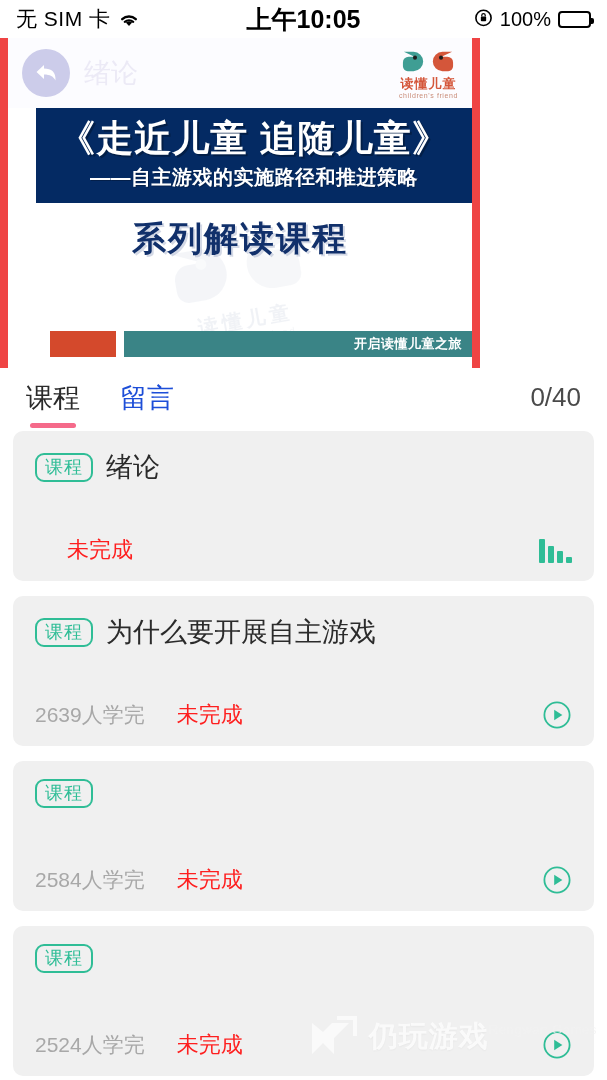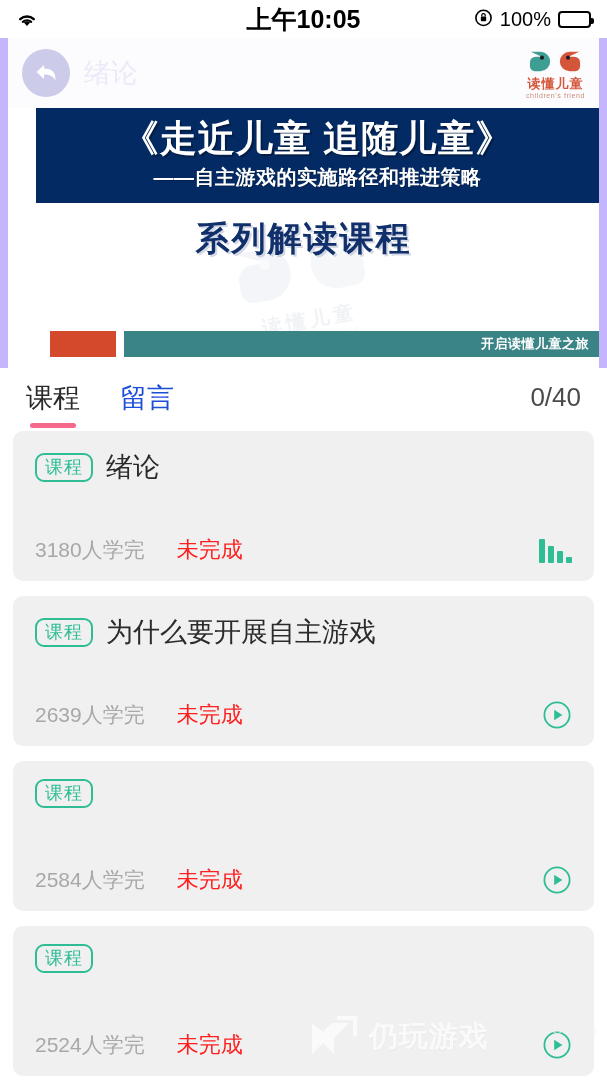--- a/index.html
+++ b/index.html
@@ -34,22 +34,22 @@
     position:relative; padding:1.5px;
   }
   .battery::after {
     content:""; position:absolute; right:-5px; top:5px;
     width:3px; height:6px; background:#000; border-radius:0 2px 2px 0;
   }
   .battery-fill { height:100%; background:#000; border-radius:1.5px; }
 
   
   .video-area {
-    position:relative; width:607px; height:330px;
-    background:#c4b5fd; overflow:hidden;
+    position:relative; width:480px; height:330px;
+    background:#ef4444; overflow:hidden;
   }
   .video-inner {
     position:absolute; left:8px; right:8px; top:0; bottom:0;
     background:#ffffff;
   }
   .vid-header {
     position:relative; height:70px; background:#fcfcff;
     display:flex; align-items:center; padding:0 14px;
   }
   .back-btn {
@@ -176,20 +176,21 @@
   }
   .cw-en { font-size:13px; color:#f2f2f2; letter-spacing:0.6px; margin-top:2px;}
 </style>
 </head>
 <body>
 
 <div class="phone">
 
   <div class="statusbar">
     <div class="sb-left">
+      <span class="sb-carrier">无 SIM 卡</span>
       <span class="wifi-icon">
         <svg viewBox="0 0 24 18" width="22" height="17">
           <path d="M12 16.2 L8.6 12.4 A5.2 5.2 0 0 1 15.4 12.4 Z" fill="#000"></path>
           <path d="M4.6 8.6 A11 11 0 0 1 19.4 8.6" stroke="#000" stroke-width="2.6" fill="none" stroke-linecap="round"></path>
           <path d="M7.4 11.6 A7.2 7.2 0 0 1 16.6 11.6" stroke="#000" stroke-width="2.4" fill="none" stroke-linecap="round"></path>
         </svg>
       </span>
     </div>
     <div class="sb-center">上午10:05</div>
     <div class="sb-right">
@@ -275,21 +276,20 @@
   </div>
 
   <div class="lesson-list">
 
     <div class="lesson-card">
       <div class="lesson-head">
         <span class="badge">课程</span>
         <span class="lesson-title">绪论</span>
       </div>
       <div class="lesson-foot">
-        <span class="learners">3180人学完</span>
         <span class="status">未完成</span>
         <span class="lesson-action">
           <span class="eq-icon">
             <span class="eq-bar" style="height:24px;"></span>
             <span class="eq-bar" style="height:17px;"></span>
             <span class="eq-bar" style="height:12px;"></span>
             <span class="eq-bar" style="height:6px;"></span>
           </span>
         </span>
       </div>

